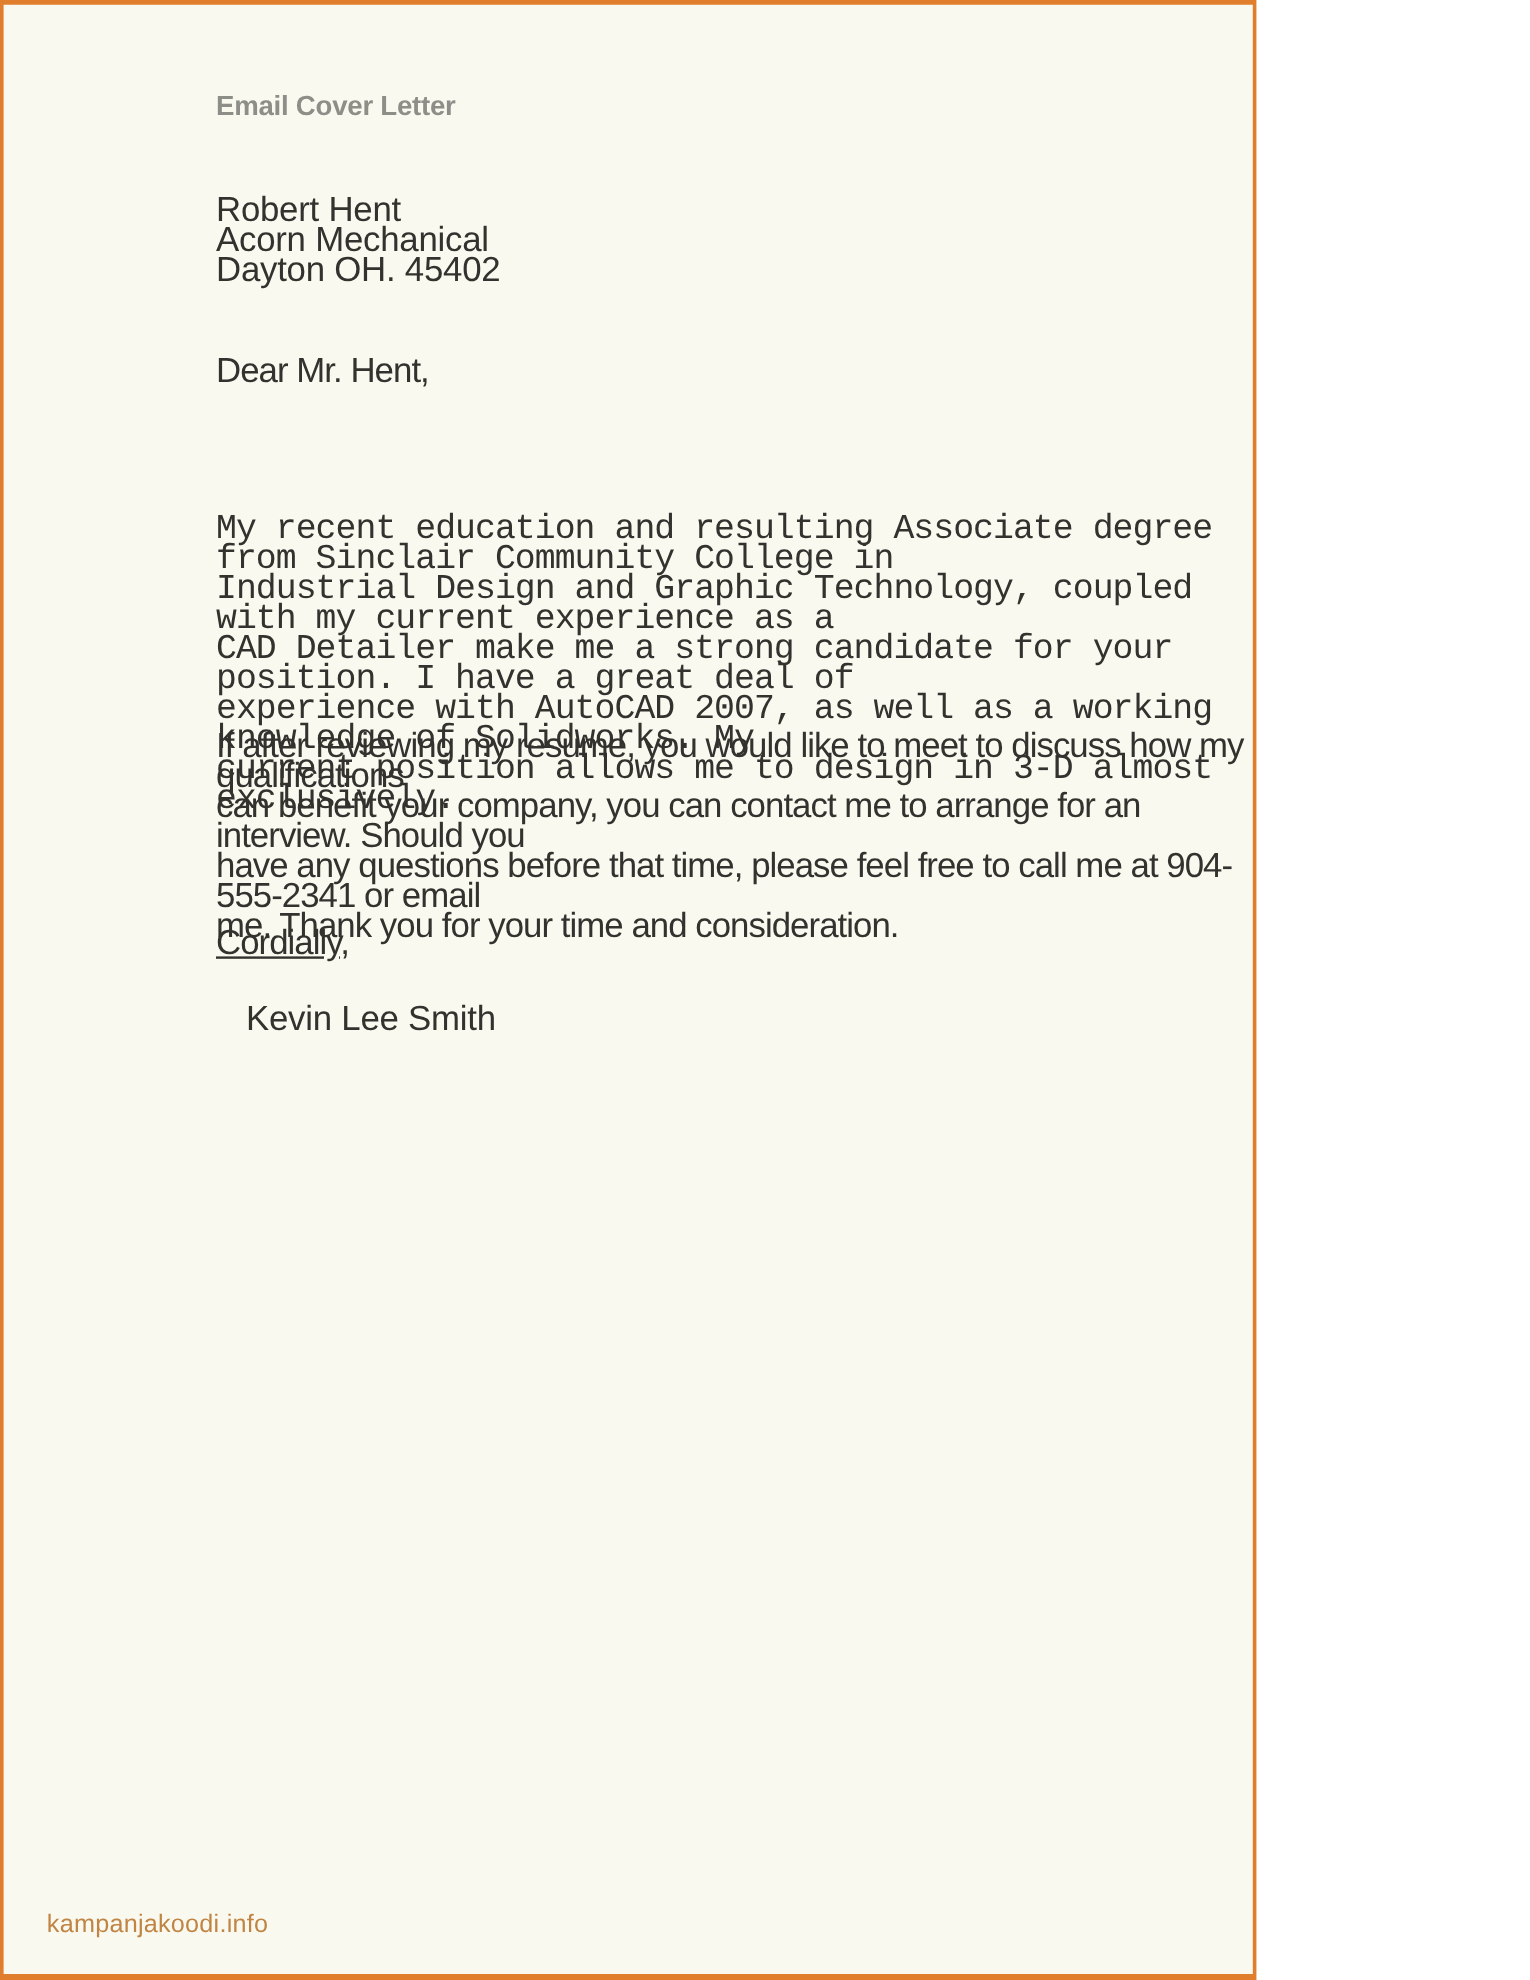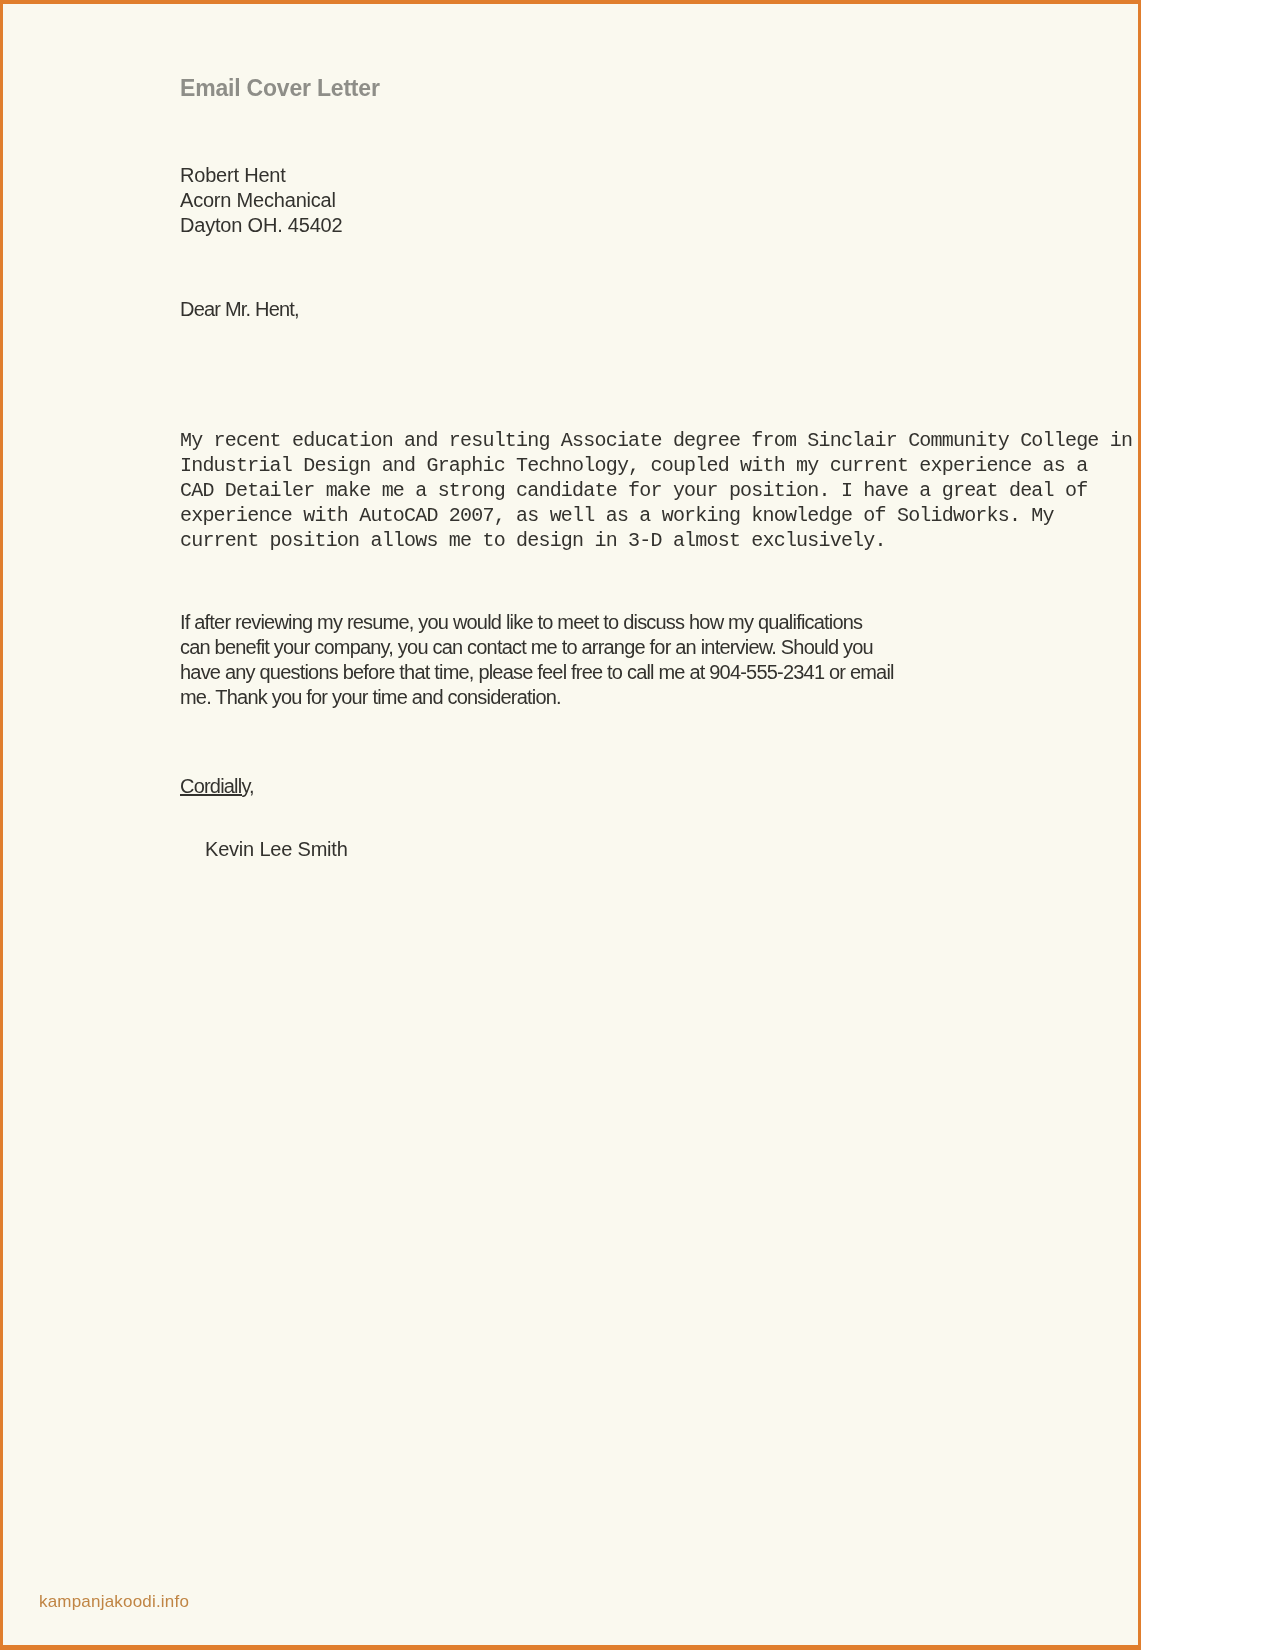--- a/index.html
+++ b/index.html
@@ -2,37 +2,37 @@
 <html style="--border: #e07e2d; --background: #faf9ef; --title-text: #8e8e88; --body-text: #33322e; --watermark-text: #c08544;"><head>
 <meta charset="utf-8">
 <style>
   html, body {
     margin: 0;
     padding: 0;
     background: #ffffff;
   }
   .page {
     position: relative;
-    width: 1141px;
+    width: 1047px;
     height: 1650px;
     box-sizing: border-box;
     background: var(--background, #faf9ef);
     border-top: 4px solid var(--border, #e07e2d);
     border-bottom: 5px solid var(--border, #e07e2d);
     border-left: 3px solid var(--border, #e07e2d);
     border-right: 3px solid var(--border, #e07e2d);
     font-family: "Liberation Sans", "DejaVu Sans", sans-serif;
     overflow: hidden;
   }
   .block {
     position: absolute;
     left: 177px;
     white-space: pre-line;
     color: var(--body-text, #33322e);
-    font-size: 20px;
+    font-size: 29px;
     line-height: 25px;
     letter-spacing: -0.8px;
   }
   .doc-title {
     top: 72px;
     font-size: 23px;
     font-weight: bold;
     color: var(--title-text, #8e8e88);
     letter-spacing: -0.2px;
   }
@@ -47,21 +47,21 @@
   .closing      { top: 770px; text-decoration: underline; }
   .signature {
     top: 833px;
     letter-spacing: -0.2px;
     margin-left: 25px;
   }
   .watermark {
     position: absolute;
     left: 36px;
     top: 1588px;
-    font-size: 17px;
+    font-size: 21px;
     letter-spacing: 0.2px;
     color: var(--watermark-text, #c08544);
     white-space: nowrap;
   }
 </style>
 </head>
 <body>
 
 <div class="page">
 

